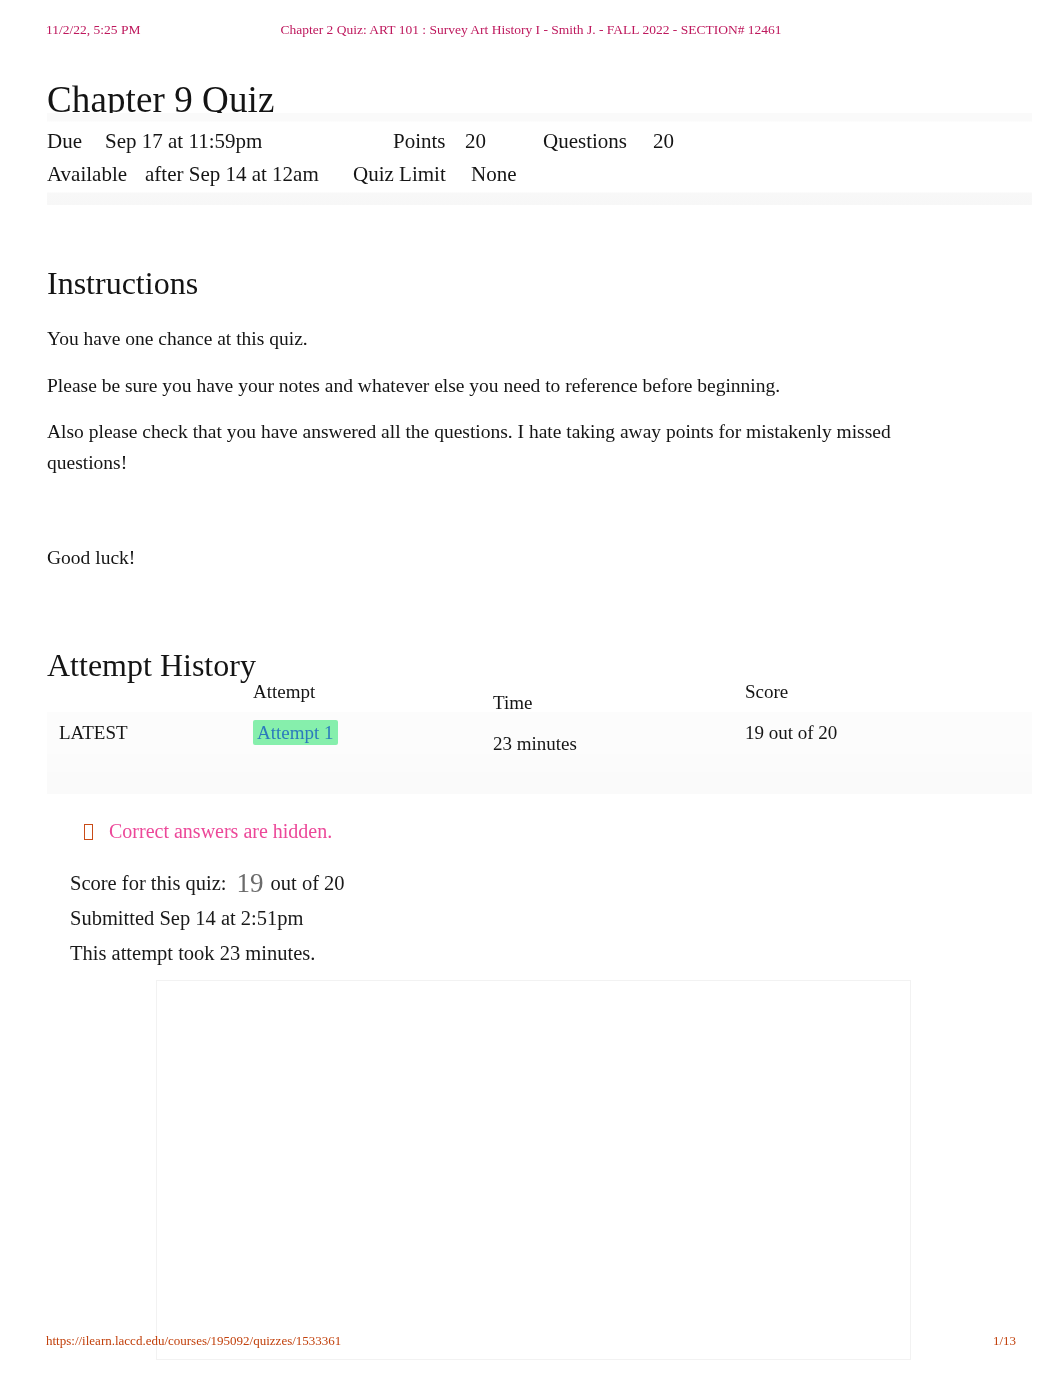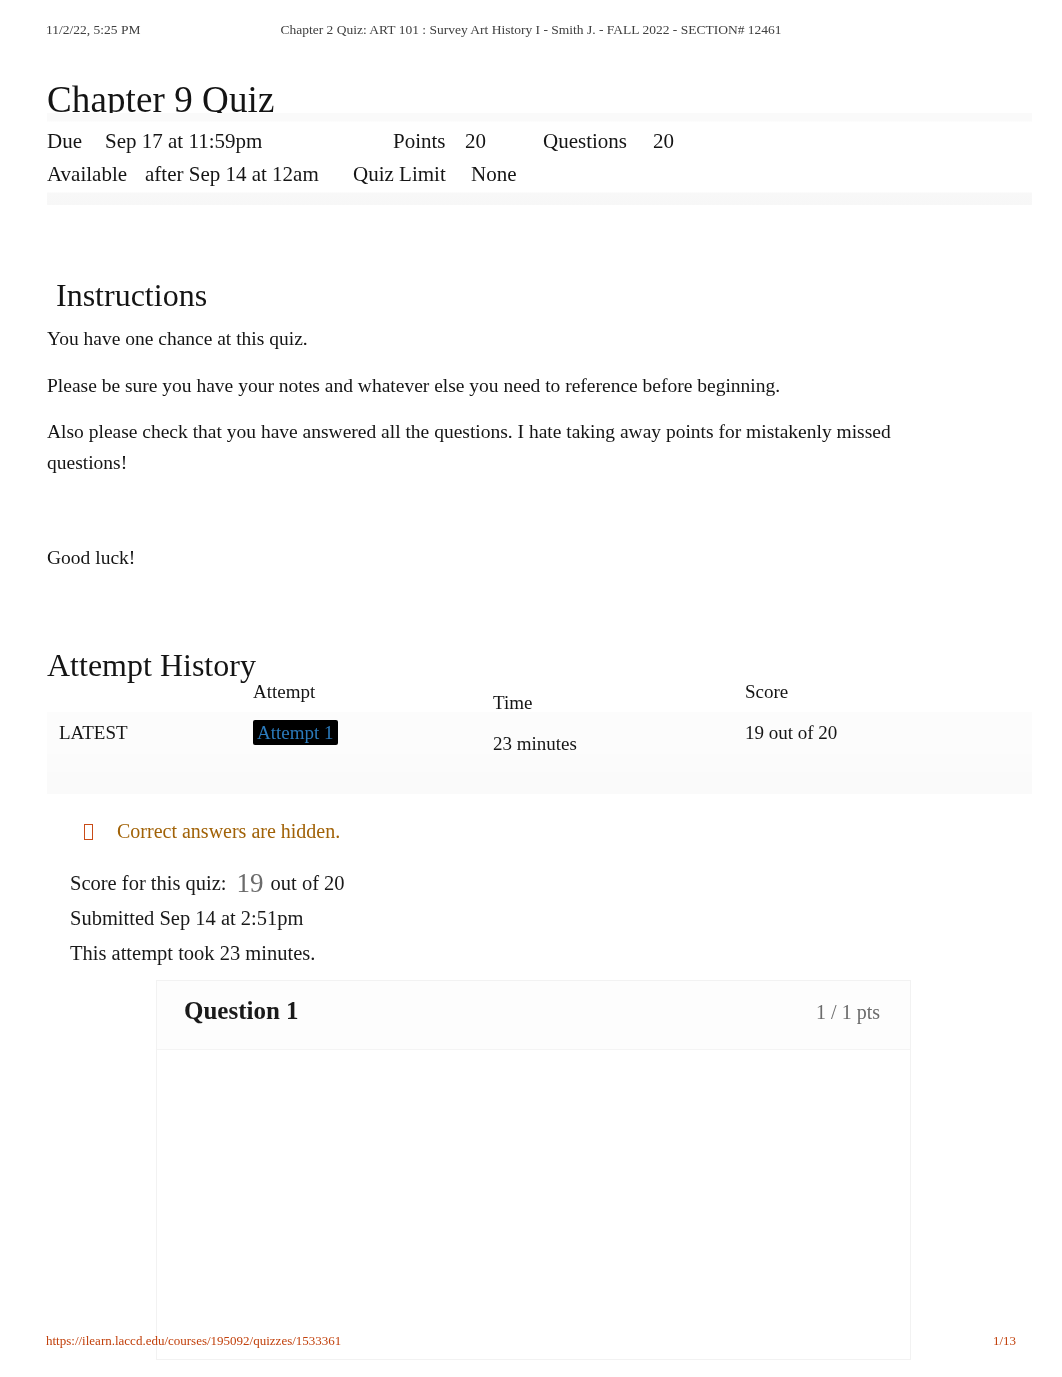--- a/index.html
+++ b/index.html
@@ -17,21 +17,21 @@
   }
 
   
   .print-header {
     position: absolute;
     top: 22px;
     left: 0;
     width: 1062px;
     height: 22px;
     font-size: 13.5px;
-    color: #404040;
+    color: #be185d;
   }
   .print-header .ph-left {
     position: absolute;
     left: 46px;
     top: 0;
     white-space: nowrap;
   }
   .print-header .ph-center {
     position: absolute;
     left: 0;
@@ -88,21 +88,21 @@
 
   
   .section-h {
     position: absolute;
     left: 47px;
     font-size: 32px;
     font-weight: normal;
     color: #141414;
     line-height: 40px;
   }
-  #instructions-heading { top: 248px; margin-left: 9px; }
+  #instructions-heading { top: 236px; }
   #attempt-history-heading { top: 618px; }
 
   
   .instr {
     position: absolute;
     left: 47px;
     font-size: 19.5px;
     line-height: 31px;
     color: #151515;
     width: 850px;
@@ -142,34 +142,34 @@
   .c-attempt{ width: 240px; }
   .c-time   { width: 252px; margin-top: 22px; }
   .c-score  { width: 260px; }
   .at-head .c-flag,
   .at-head .c-attempt,
   .at-head .c-time,
   .at-head .c-score { color: #141414; }
   .attempt-link {
     color: #2b7abc;
     text-decoration: none;
-    background: #000000;
+    background: #86efac;
     padding: 2px 4px;
     border-radius: 2px;
   }
 
   
   .hidden-notice {
     position: absolute;
     top: 820px;
     left: 84px;
     display: flex;
     align-items: center;
-    gap: 24px;
-    color: #a16207;
+    gap: 16px;
+    color: #ec4899;
     font-size: 20px;
   }
   .tofu {
     display: inline-block;
     width: 9px;
     height: 16px;
     border: 1.4px solid #c94b17;
     box-sizing: border-box;
   }
 
@@ -313,23 +313,19 @@
   <div class="score-line">
     <span>Score for this quiz:</span>
     <span class="score-num">19</span>
     <span>out of 20</span>
   </div>
   <div class="sub-line">Submitted Sep 14 at 2:51pm</div>
   <div class="sub-line">This attempt took 23 minutes.</div>
 </div>
 
 <div class="question-panel">
-  <div class="question-header">
-    <span class="question-title">Question 1</span>
-    <span class="question-pts">1 / 1 pts</span>
-  </div>
   <div class="question-body"></div>
 </div>
 
 <div class="print-footer">
   <span class="pf-left">https://ilearn.laccd.edu/courses/195092/quizzes/1533361</span>
   <span class="pf-right">1/13</span>
 </div>
 
 </body></html>

